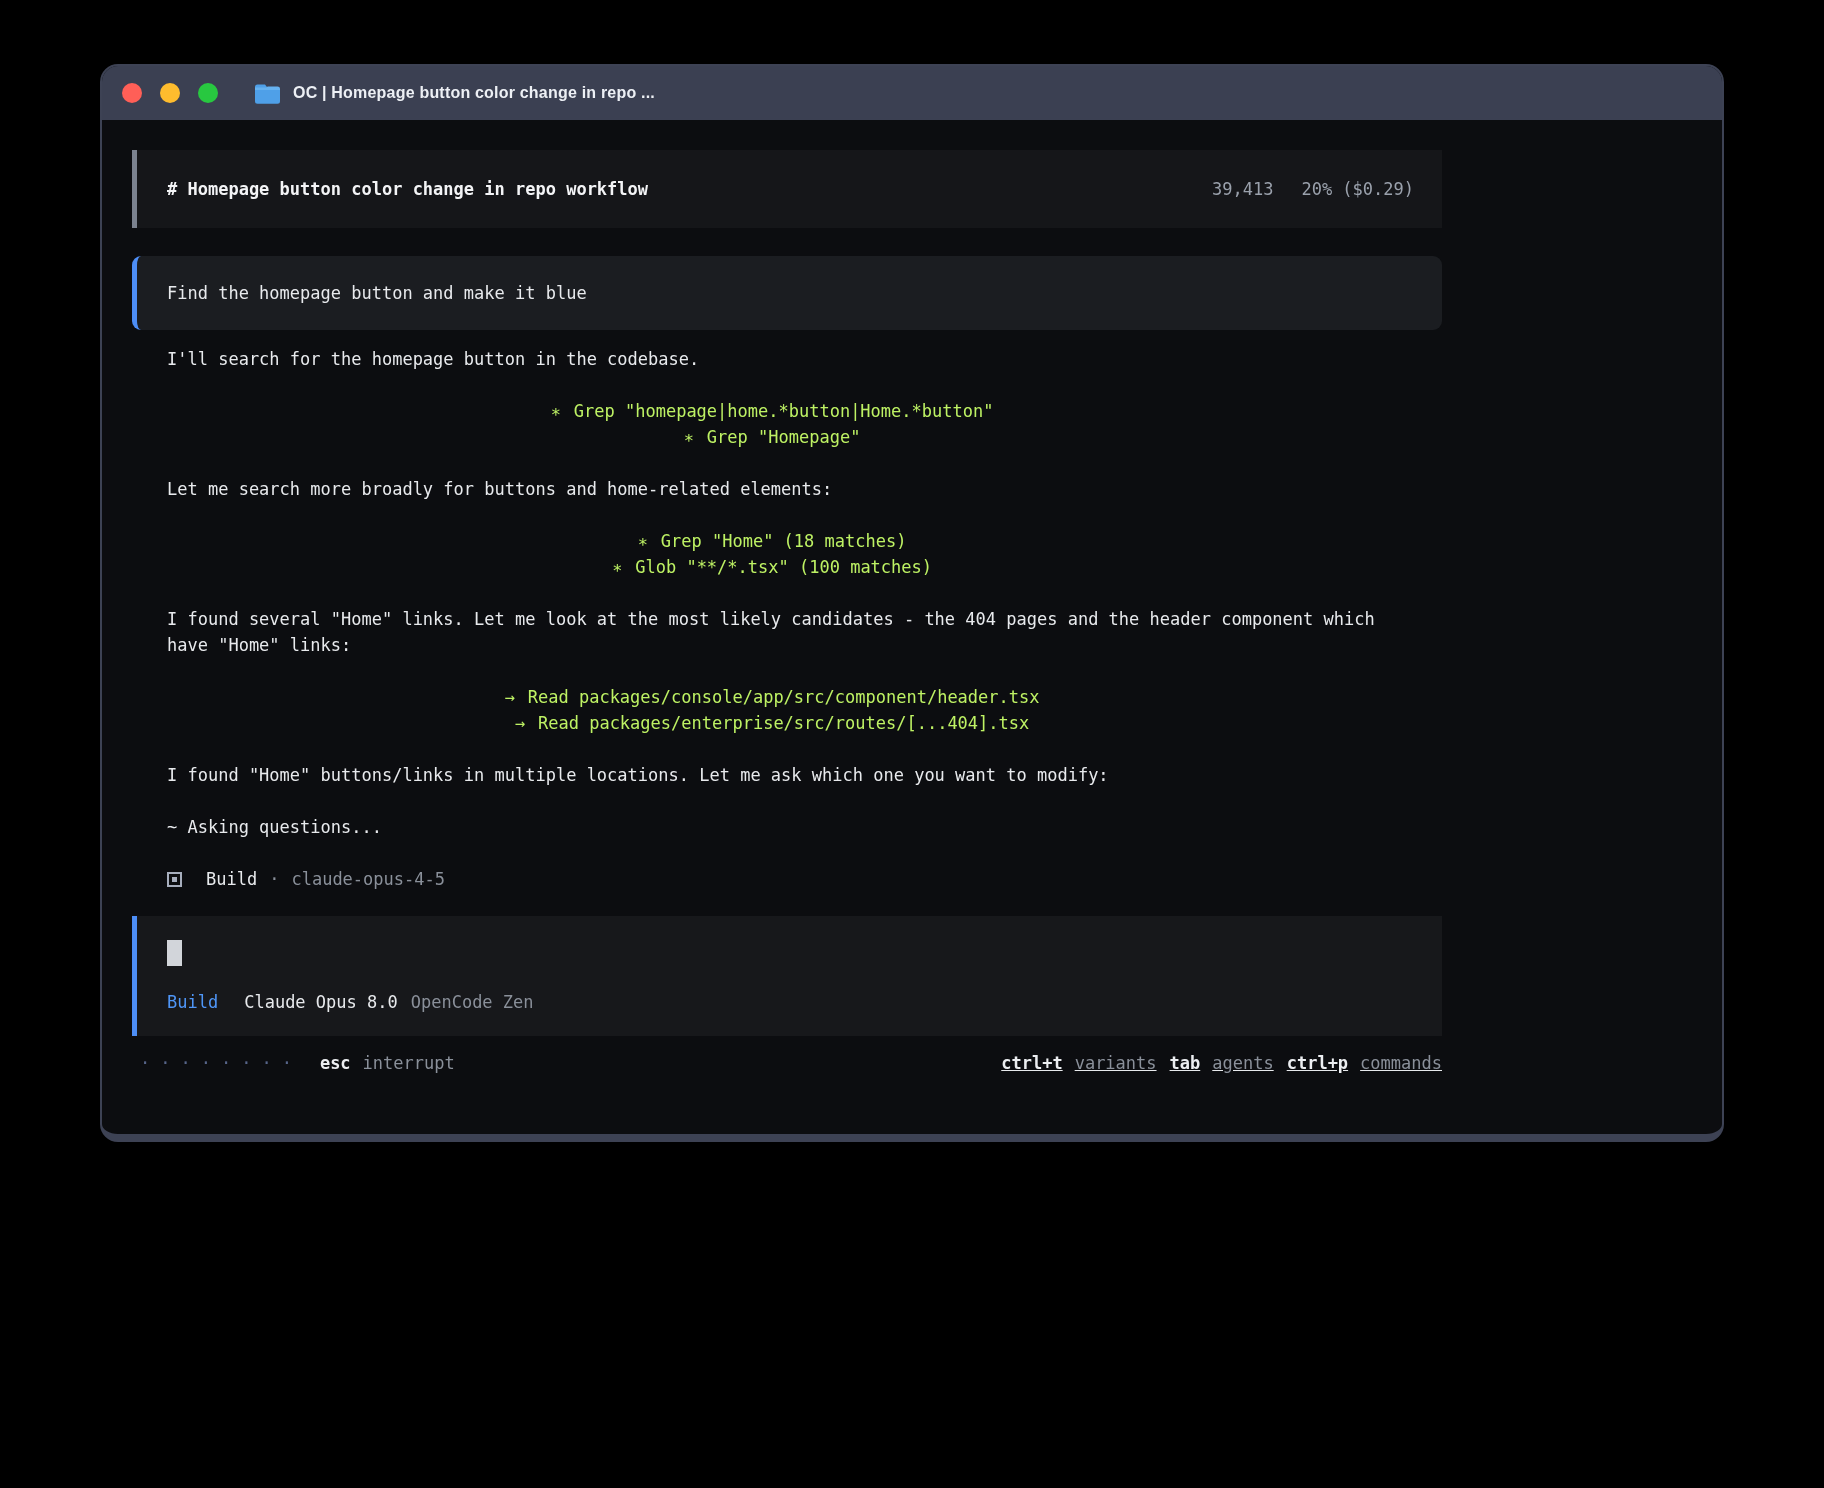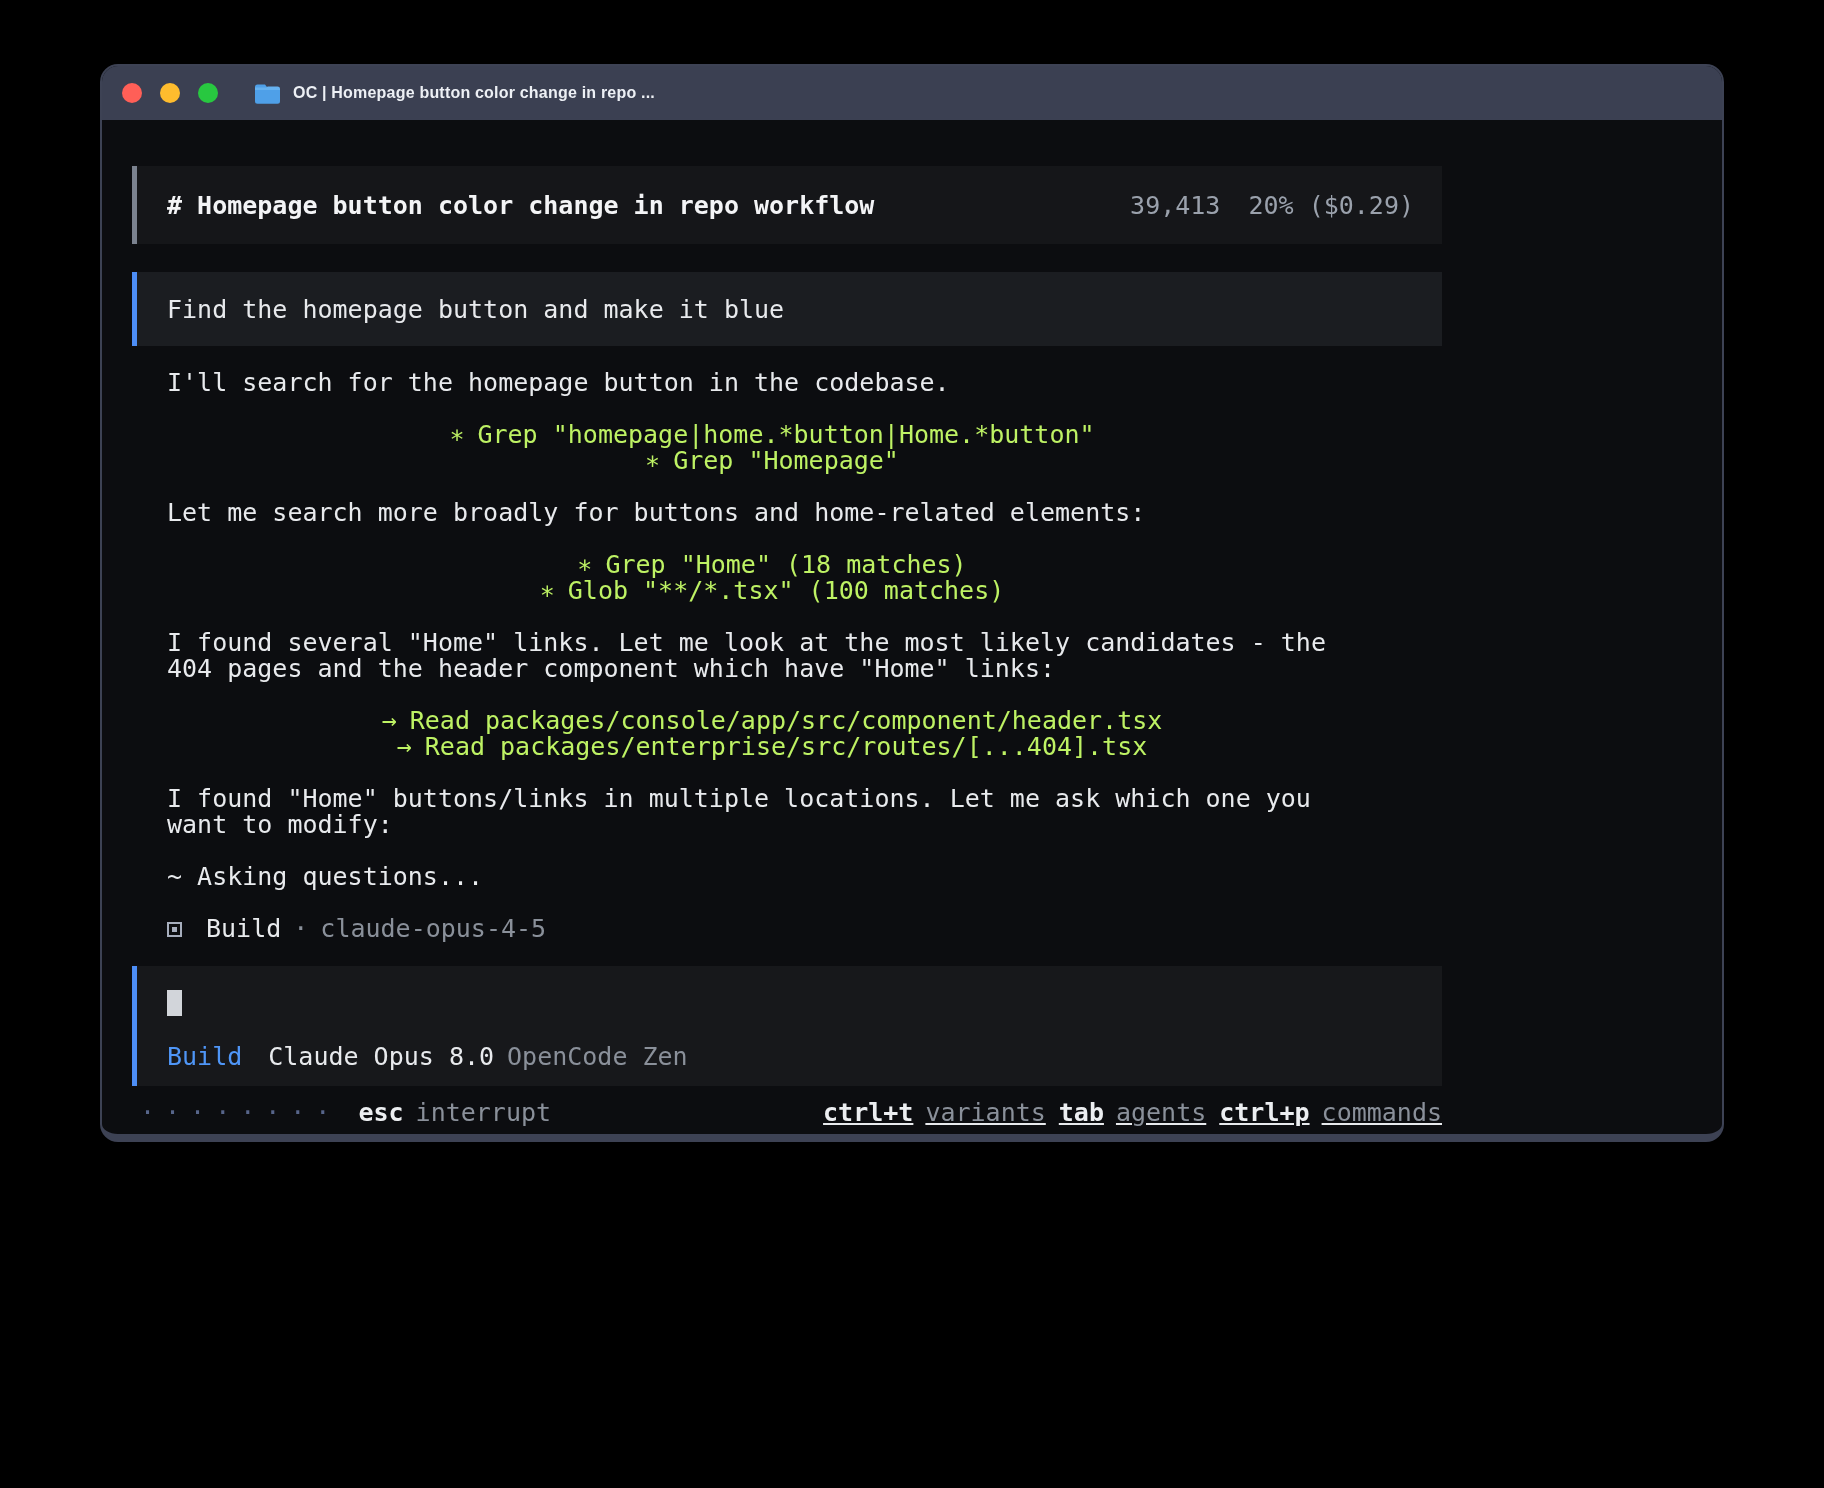--- a/index.html
+++ b/index.html
@@ -21,35 +21,36 @@
   .tl-red { background:#ff5f57; }
   .tl-yellow { background:#febc2e; }
   .tl-green { background:#28c840; }
   .folder-wrap { margin-left:18px; margin-right:12px; display:flex; align-items:center; }
   .win-title {
     color:#edf0f5; font-family:"Liberation Sans", sans-serif; font-weight:700;
     font-size:16px; letter-spacing:0.2px; white-space:nowrap;
   }
 
   
-  .terminal { padding:46px 0 0 30px; font-size:25px; color:#e8eaed; }
+  .terminal { padding:30px 0 0 30px; font-size:17px; color:#e8eaed; }
   .content { width:1310px; }
 
   .header-block {
     background:#151619; border-left:5px solid #7b828f; height:78px;
     display:flex; align-items:center; justify-content:space-between;
     padding:0 28px 0 30px; margin-bottom:28px;
   }
   .header-title { color:#f3f4f6; font-weight:700; white-space:nowrap; }
   .header-stats { color:#9aa1ac; display:flex; gap:28px; white-space:nowrap; }
 
   .user-block {
     background:#1b1d21; border-left:5px solid #4d8ef7; height:74px;
-    display:flex; align-items:center; padding:0 30px; margin-bottom:24px;
+    display:flex; align-items:center; padding:0 30px; margin-bottom:16px;
     color:#e8eaed;
+    border-radius:9px;
   }
 
   .messages { padding-left:35px; width:1245px; line-height:26px; }
   .block { margin-bottom:26px; }
   .msg-text { color:#e8eaed; }
   .msg-tool { color:#bef264; white-space:nowrap;text-align:center; }
   .msg-tool .prefix { margin-right:13px; }
 
   .agent-line { display:flex; align-items:center; margin-bottom:24px; }
   .agent-icon {

